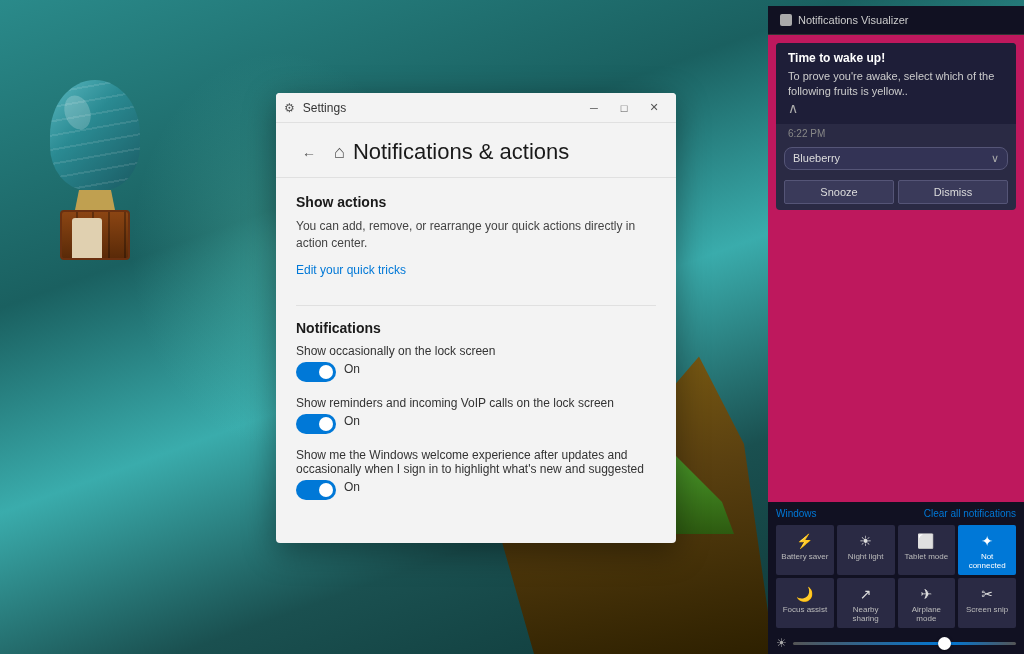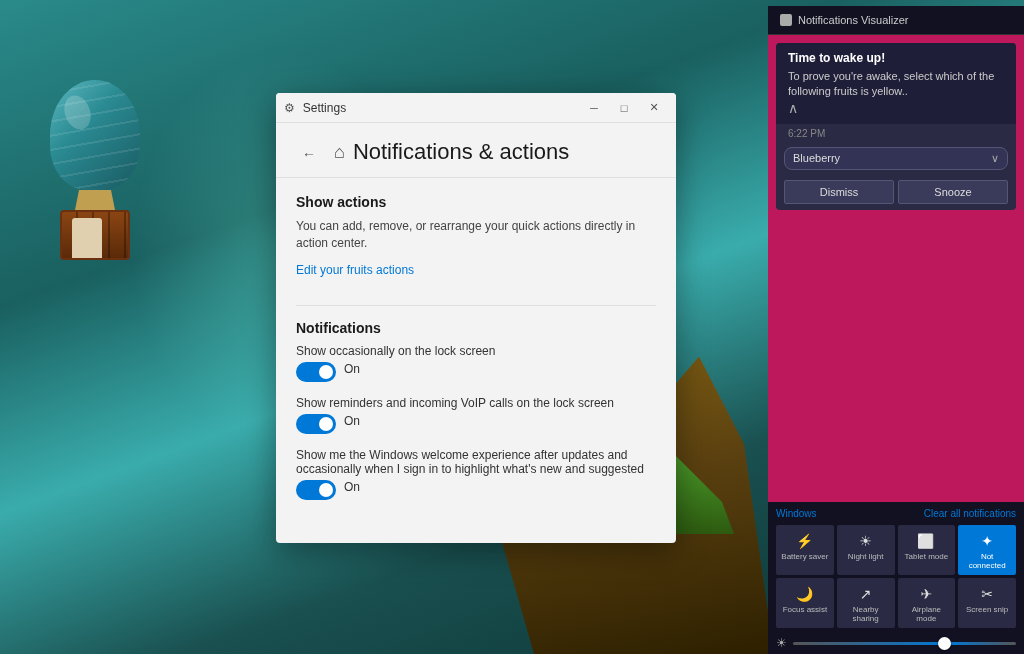--- a/index.html
+++ b/index.html
@@ -555,21 +555,21 @@
       <div class="settings-title">
         <span class="home-icon-small">⌂</span>
         <span>Notifications &amp; actions</span>
       </div>
     </div>
 
     <div class="settings-body">
       
       <div class="section-title">Show actions</div>
       <div class="section-desc">You can add, remove, or rearrange your quick actions directly in action center.</div>
-      <a class="link-text">Edit your fruits actions</a>
+      <a class="link-text">Edit your quick tricks</a>
 
       <div class="divider"></div>
 
       
       <div class="section-title">Notifications</div>
 
       
       <div class="toggle-row">
         <div class="toggle-label">Show occasionally on the lock screen</div>
         <div class="toggle-container">
@@ -625,22 +625,22 @@
         <div class="notif-card-body">To prove you're awake, select which of the following fruits is yellow..</div>
       </div>
       <span class="notif-card-chevron">∧</span>
     </div>
     <div class="notif-time">6:22 PM</div>
     <div class="notif-dropdown">
       <span class="notif-dropdown-text">Blueberry</span>
       <span class="notif-dropdown-arrow">∨</span>
     </div>
     <div class="notif-buttons">
+      <button class="notif-btn">Snooze</button>
       <button class="notif-btn">Dismiss</button>
-      <button class="notif-btn">Snooze</button>
     </div>
   </div>
 
   <div class="action-bottom">
     <div class="action-meta">
       <span class="action-collapse">Windows</span>
       <span class="action-clear-all">Clear all notifications</span>
     </div>
     <div class="quick-actions-grid">
       <button class="quick-action-btn">

